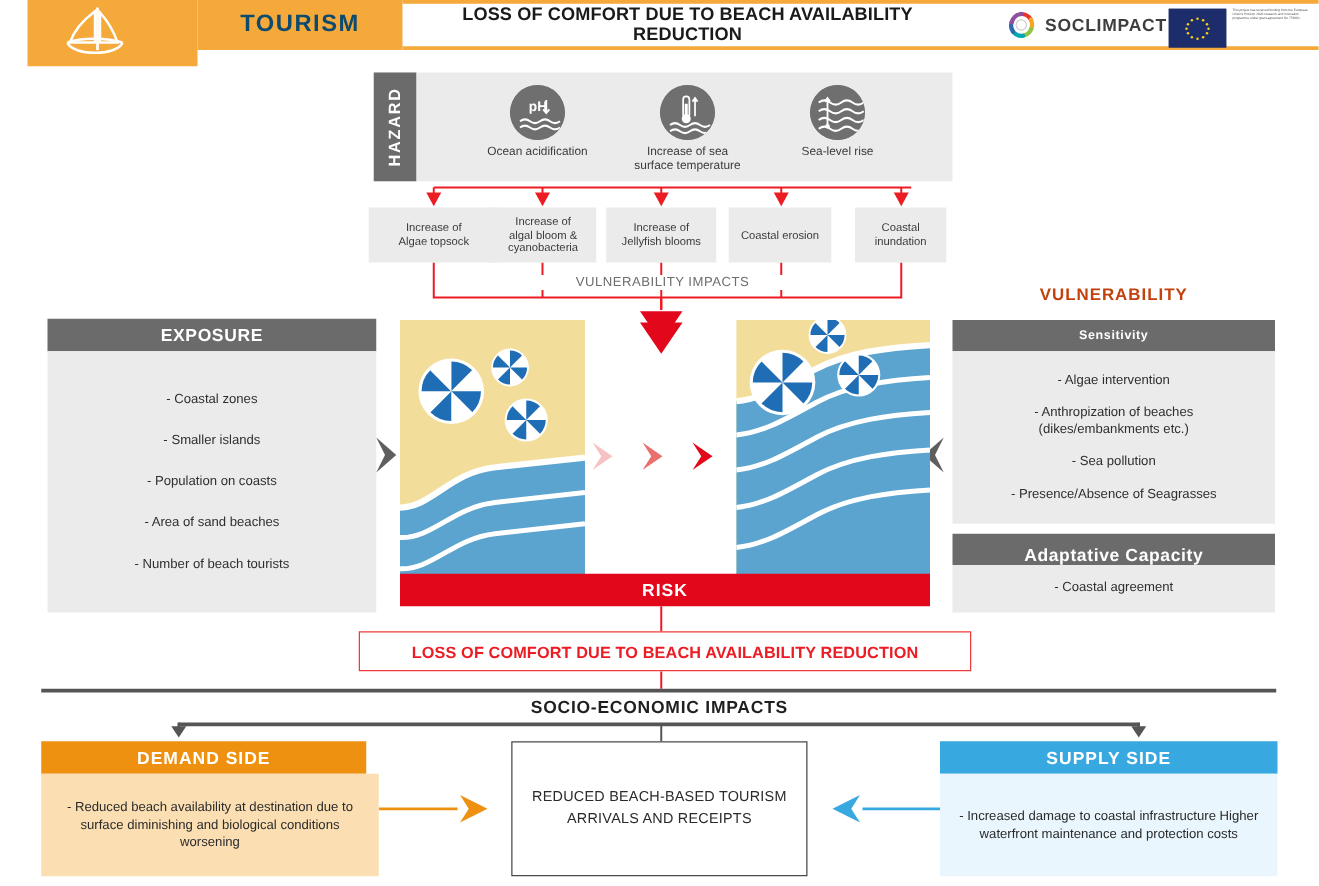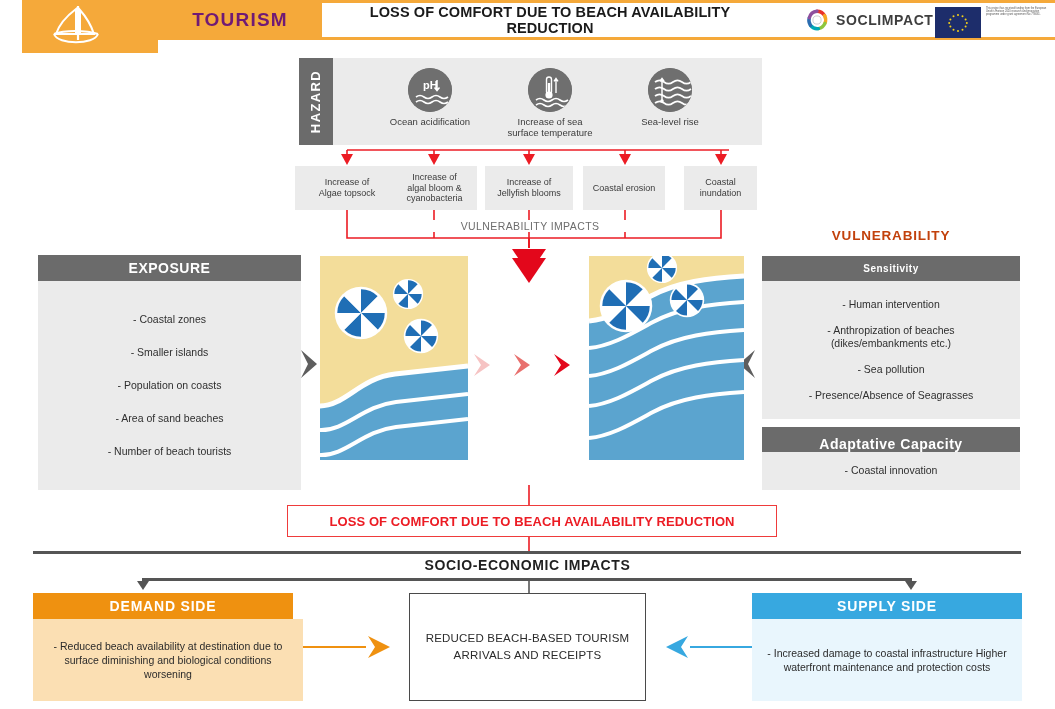--- a/index.html
+++ b/index.html
@@ -14,21 +14,21 @@
   
   .hdr-orange-left {
     position:absolute; left:22px; top:0; width:136px; height:53px;
     background:#f5a93a;
   }
   .hdr-orange-band {
     position:absolute; left:158px; top:0; width:164px; height:40px;
     background:#f5a93a; display:flex; align-items:center; justify-content:center;
   }
   .hdr-title-tourism {
-    color:#701a75; font-weight:bold; font-size:19px; letter-spacing:1.2px;
+    color:#0c4a6e; font-weight:bold; font-size:19px; letter-spacing:1.2px;
     font-family:"Liberation Sans", sans-serif;
   }
   .hdr-white-strip {
     position:absolute; left:322px; top:0; width:733px; height:40px;
     background:#ffffff; border-top:3px solid #f5a93a; border-bottom:3px solid #f5a93a;
   }
   .hdr-main-title {
     position:absolute; left:330px; top:0; width:440px; height:40px;
     display:flex; align-items:center; justify-content:center;
     color:#1a1a1a; font-weight:bold; font-size:14.5px; letter-spacing:0.1px;
@@ -313,30 +313,30 @@
     <svg width="22" height="32" viewBox="0 0 22 32">
       <path d="M2 2 L18 16 L2 30 L9 16 Z" fill="#5e5e5e"></path>
     </svg>
   </div>
 
   <div class="vuln-title">VULNERABILITY</div>
   <div class="panel-head" style="left:762px; top:256px; width:258px; height:25px; font-size:10px;">
     <span>Sensitivity</span>
   </div>
   <div class="panel-body" style="left:762px; top:281px; width:258px; height:138px; gap:13px;">
-    <div class="panel-li">- Human intervention</div>
+    <div class="panel-li">- Algae intervention</div>
     <div class="panel-li">- Anthropization of beaches<br>(dikes/embankments etc.)</div>
     <div class="panel-li">- Sea pollution</div>
     <div class="panel-li">- Presence/Absence of Seagrasses</div>
   </div>
   <div class="panel-head" style="left:762px; top:427px; width:258px; height:25px; font-size:14px;align-items:flex-end;">
     <span>Adaptative Capacity</span>
   </div>
   <div class="panel-body" style="left:762px; top:452px; width:258px; height:38px;">
-    <div class="panel-li">- Coastal innovation</div>
+    <div class="panel-li">- Coastal agreement</div>
   </div>
   <div style="position:absolute; left:735px; top:348px;">
     <svg width="22" height="32" viewBox="0 0 22 32">
       <path d="M20 2 L4 16 L20 30 L13 16 Z" fill="#5e5e5e"></path>
     </svg>
   </div>
 
   <div class="beach" style="left:320px; top:256px; width:148px; height:204px;">
     <svg width="148" height="204" viewBox="0 0 148 204">
       <rect width="148" height="204" fill="#f3dd9a"></rect>
@@ -419,20 +419,23 @@
         <g fill="#1f6eb5">
           <path d="M0 0 L0 -19 A19 19 0 0 1 13.4 -13.4 Z"></path>
           <path d="M0 0 L19 0 A19 19 0 0 1 13.4 13.4 Z"></path>
           <path d="M0 0 L0 19 A19 19 0 0 1 -13.4 13.4 Z"></path>
           <path d="M0 0 L-19 0 A19 19 0 0 1 -13.4 -13.4 Z"></path>
         </g>
       </g>
     </svg>
   </div>
 
+  <div class="risk-bar">
+    <span>RISK</span>
+  </div>
   <div class="risk-caption">LOSS OF COMFORT DUE TO BEACH AVAILABILITY REDUCTION</div>
 
   <div class="se-rule-top"></div>
   <div class="se-title">SOCIO-ECONOMIC IMPACTS</div>
   <div class="se-rule-bot"></div>
 
   <div class="side-head" style="left:33px; top:593px; width:260px; height:26px; background:#ef9110;">
     <span>DEMAND SIDE</span>
   </div>
   <div class="side-body" style="left:33px; top:619px; width:270px; height:82px; background:#fbdfb3;">- Reduced beach availability at destination due to surface diminishing and biological conditions worsening</div>

